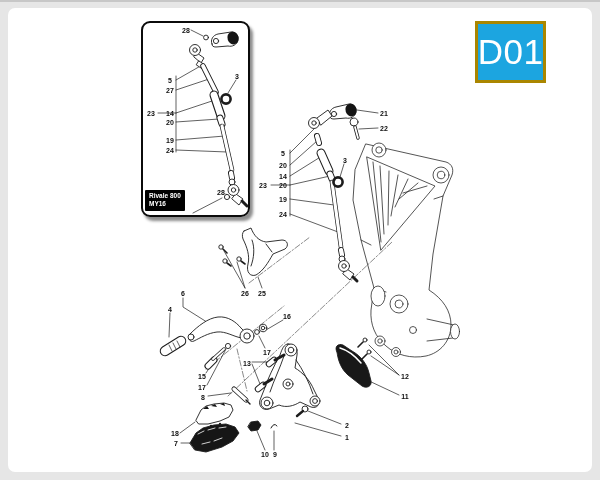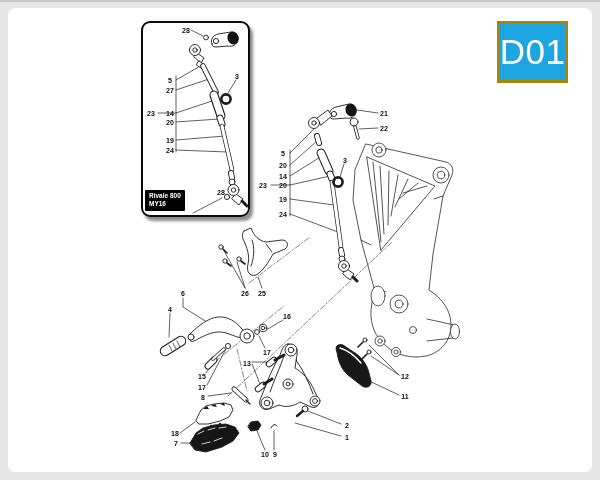--- a/index.html
+++ b/index.html
@@ -5,21 +5,21 @@
   html,body{margin:0;padding:0;}
   body{width:600px;height:480px;overflow:hidden;font-family:"Liberation Sans",sans-serif;}
   .stage{position:relative;width:600px;height:480px;background:#e6e6e6;}
   .stage::before{content:"";position:absolute;left:0;top:0;right:0;height:2px;background:#c7c7c7;}
   .panel{position:absolute;left:8px;top:8px;right:8px;bottom:8px;background:#ffffff;border-radius:7px;}
   svg.art{position:absolute;left:0;top:0;width:600px;height:480px;}
   .inset-box{position:absolute;left:141px;top:21px;width:105px;height:192px;border:2.2px solid #0b0b0b;
              border-radius:9px;background:transparent;box-shadow:3px 4px 3px rgba(0,0,0,0.45);}
   .model-label{position:absolute;left:145px;top:190px;background:#000;color:#fff;
                font-size:6.5px;font-weight:bold;line-height:1.3;padding:2px 4px;border-radius:1px;}
-  .badge{position:absolute;left:497px;top:21px;width:65px;height:56px;border:3px solid #aa8600;
+  .badge{position:absolute;left:475px;top:21px;width:65px;height:56px;border:3px solid #aa8600;
          background:#1ca5e0;color:#fff;display:flex;align-items:center;justify-content:center;
          font-size:35px;font-weight:400;letter-spacing:0.5px;}
   .co{position:absolute;transform:translate(-50%,-50%);font-size:7px;font-weight:bold;color:#0d0d0d;
       white-space:nowrap;}
 </style>
 </head>
 <body>
 
 <div class="stage">
   <div class="panel"></div>

